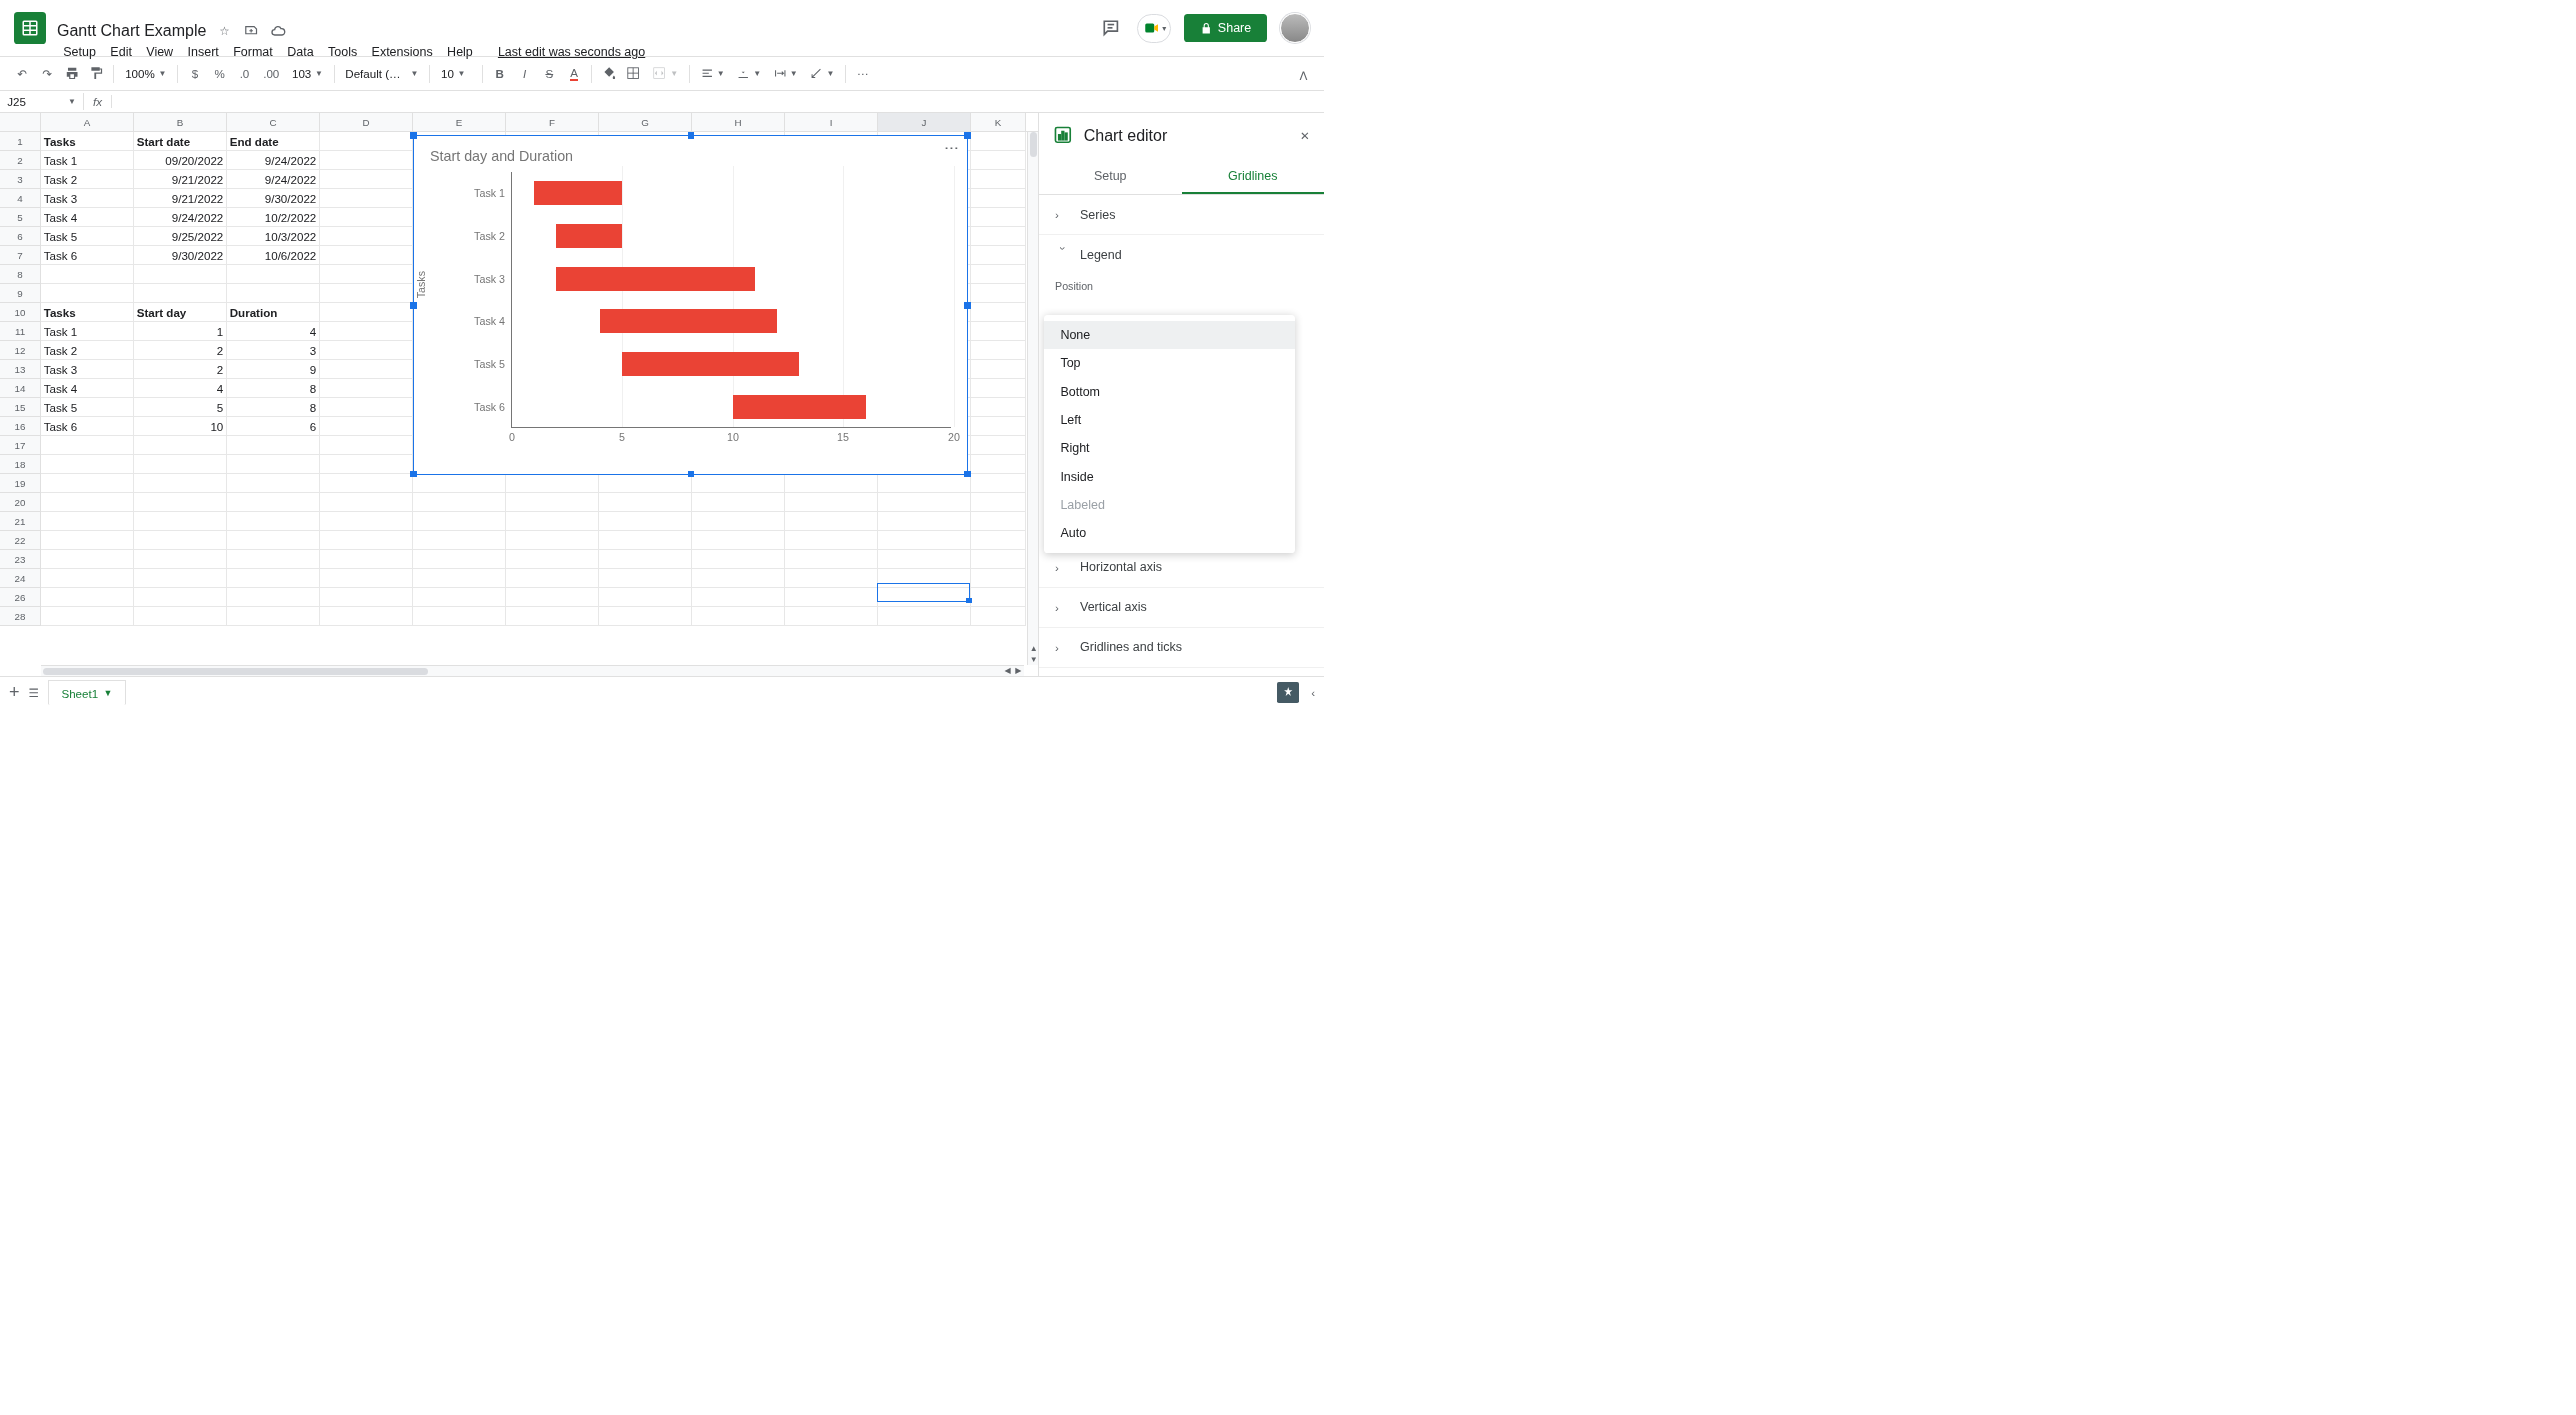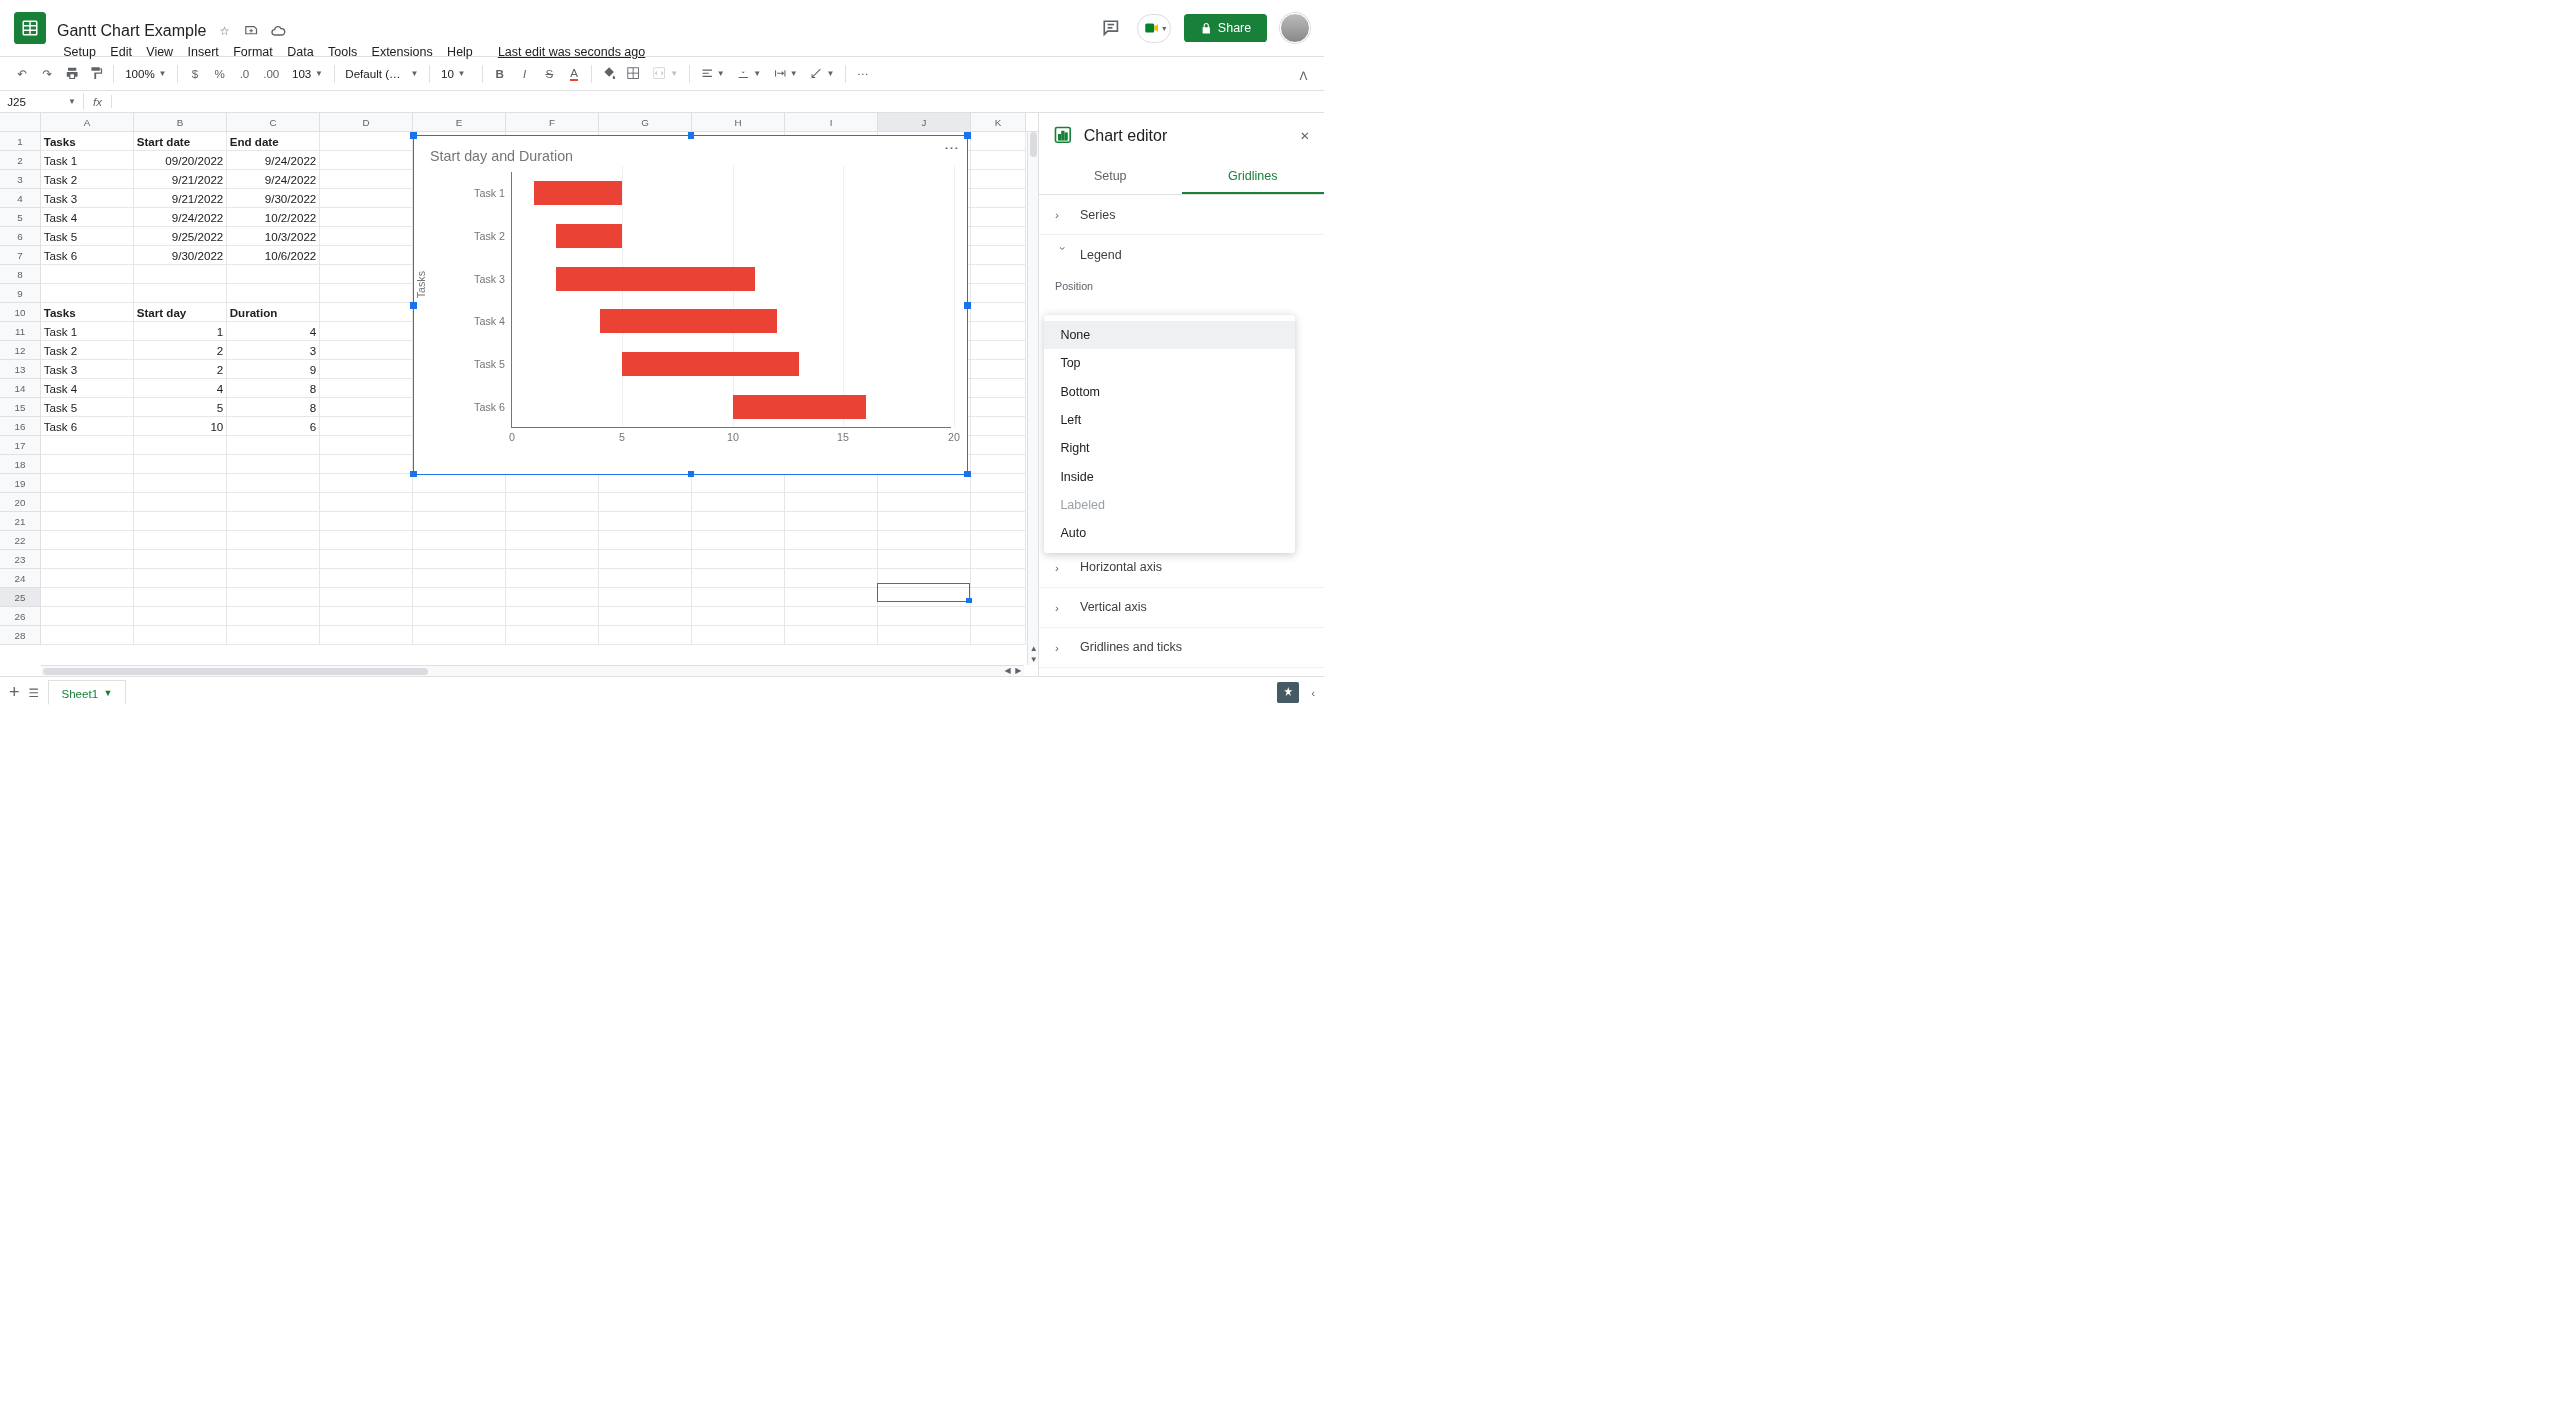--- a/index.html
+++ b/index.html
@@ -615,34 +615,20 @@
           <div class="cell" style="width: 93px;"></div>
           <div class="cell" style="width: 93px;"></div>
           <div class="cell" style="width: 93px;"></div>
           <div class="cell" style="width: 93px;"></div>
           <div class="cell" style="width: 93px;"></div>
           <div class="cell" style="width: 93px;"></div>
           <div class="cell" style="width: 55px;"></div>
         </div>
         <div class="row">
           <div class="row-h">24</div>
-          <div class="cell" style="width: 93px;"></div>
-          <div class="cell" style="width: 93px;"></div>
-          <div class="cell" style="width: 93px;"></div>
-          <div class="cell" style="width: 93px;"></div>
-          <div class="cell" style="width: 93px;"></div>
-          <div class="cell" style="width: 93px;"></div>
-          <div class="cell" style="width: 93px;"></div>
-          <div class="cell" style="width: 93px;"></div>
-          <div class="cell" style="width: 93px;"></div>
-          <div class="cell" style="width: 93px;"></div>
-          <div class="cell" style="width: 55px;"></div>
-        </div>
-        <div class="row">
-          <div class="row-h sel">25</div>
           <div class="cell" style="width: 93px;"></div>
           <div class="cell" style="width: 93px;"></div>
           <div class="cell" style="width: 93px;"></div>
           <div class="cell" style="width: 93px;"></div>
           <div class="cell" style="width: 93px;"></div>
           <div class="cell" style="width: 93px;"></div>
           <div class="cell" style="width: 93px;"></div>
           <div class="cell" style="width: 93px;"></div>
           <div class="cell" style="width: 93px;"></div>
           <div class="cell" style="width: 93px;"></div>

